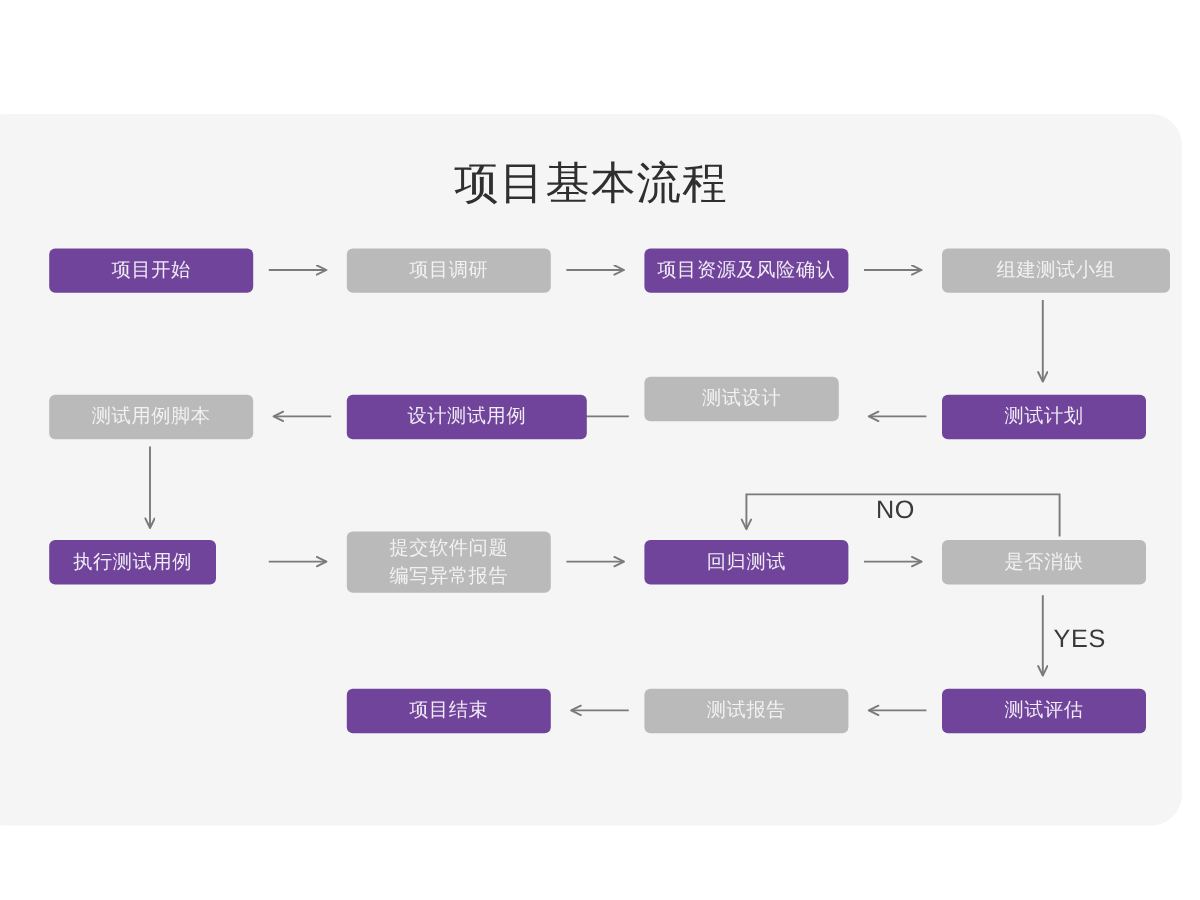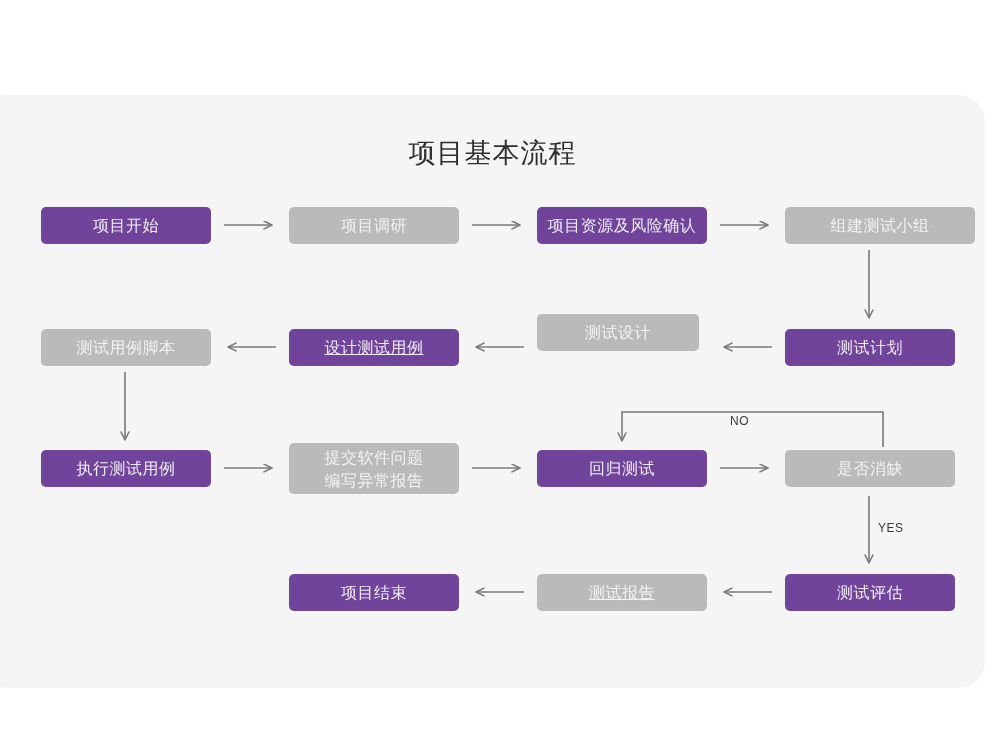--- a/index.html
+++ b/index.html
@@ -25,21 +25,21 @@
     height: 593px;
     background: #f5f5f5;
     border-radius: 26px;
   }
   #title {
     position: absolute;
     left: 0;
     top: 133px;
     width: 985px;
     text-align: center;
-    font-size: 27px;
+    font-size: 37px;
     color: #2f2f2f;
     letter-spacing: 1px;
     font-weight: 400;
     line-height: 40px;
   }
   .node {
     position: absolute;
     display: flex;
     align-items: center;
     justify-content: center;
@@ -62,21 +62,21 @@
   .node .lbl { white-space: pre-line; display:block; }
   svg#wires {
     position: absolute;
     left: 0; top: 0;
     width: 1000px; height: 750px;
     overflow: visible;
     pointer-events: none;
   }
   .edgelbl {
     position: absolute;
-    font-size: 12px;
+    font-size: 21px;
     color: #3a3a3a;
     letter-spacing: 0.5px;
     text-align: right;
   }
 </style>
 </head>
 <body>
 
 <div id="stage">
 
@@ -130,47 +130,47 @@
   <div class="node gray" style="left:289px; top:207px; width:170px; height:37px;">
     <span class="lbl">项目调研</span>
   </div>
   <div class="node gray" style="left:785px; top:207px; width:190px; height:37px;">
     <span class="lbl">组建测试小组</span>
   </div>
 
   <div class="node gray" style="left:41px; top:329px; width:170px; height:37px;">
     <span class="lbl">测试用例脚本</span>
   </div>
-  <div class="node purple" style="left:289px; top:329px; width:170px; height:37px;text-decoration:underline;">
+  <div class="node purple" style="left:289px; top:329px; width:200px; height:37px;">
     <span class="lbl">设计测试用例</span>
   </div>
   <div class="node gray" style="left:537px; top:314px; width:162px; height:37px;align-items:center;">
     <span class="lbl">测试设计</span>
   </div>
   <div class="node purple" style="left:785px; top:329px; width:170px; height:37px;">
     <span class="lbl">测试计划</span>
   </div>
 
-  <div class="node purple" style="left:41px; top:450px; width:170px; height:37px;">
+  <div class="node purple" style="left:41px; top:450px; width:139px; height:37px;">
     <span class="lbl">执行测试用例</span>
   </div>
   <div class="node gray" style="left:289px; top:443px; width:170px; height:51px;">
     <span class="lbl">提交软件问题
 编写异常报告</span>
   </div>
   <div class="node purple" style="left:537px; top:450px; width:170px; height:37px;">
     <span class="lbl">回归测试</span>
   </div>
   <div class="node gray" style="left:785px; top:450px; width:170px; height:37px;">
     <span class="lbl">是否消缺</span>
   </div>
 
   <div class="node purple" style="left:289px; top:574px; width:170px; height:37px;text-align:right;">
     <span class="lbl">项目结束</span>
   </div>
-  <div class="node gray" style="left:537px; top:574px; width:170px; height:37px;text-decoration:underline;">
+  <div class="node gray" style="left:537px; top:574px; width:170px; height:37px;">
     <span class="lbl">测试报告</span>
   </div>
   <div class="node purple" style="left:785px; top:574px; width:170px; height:37px;">
     <span class="lbl">测试评估</span>
   </div>
 
 </div>
 
 </body></html>

